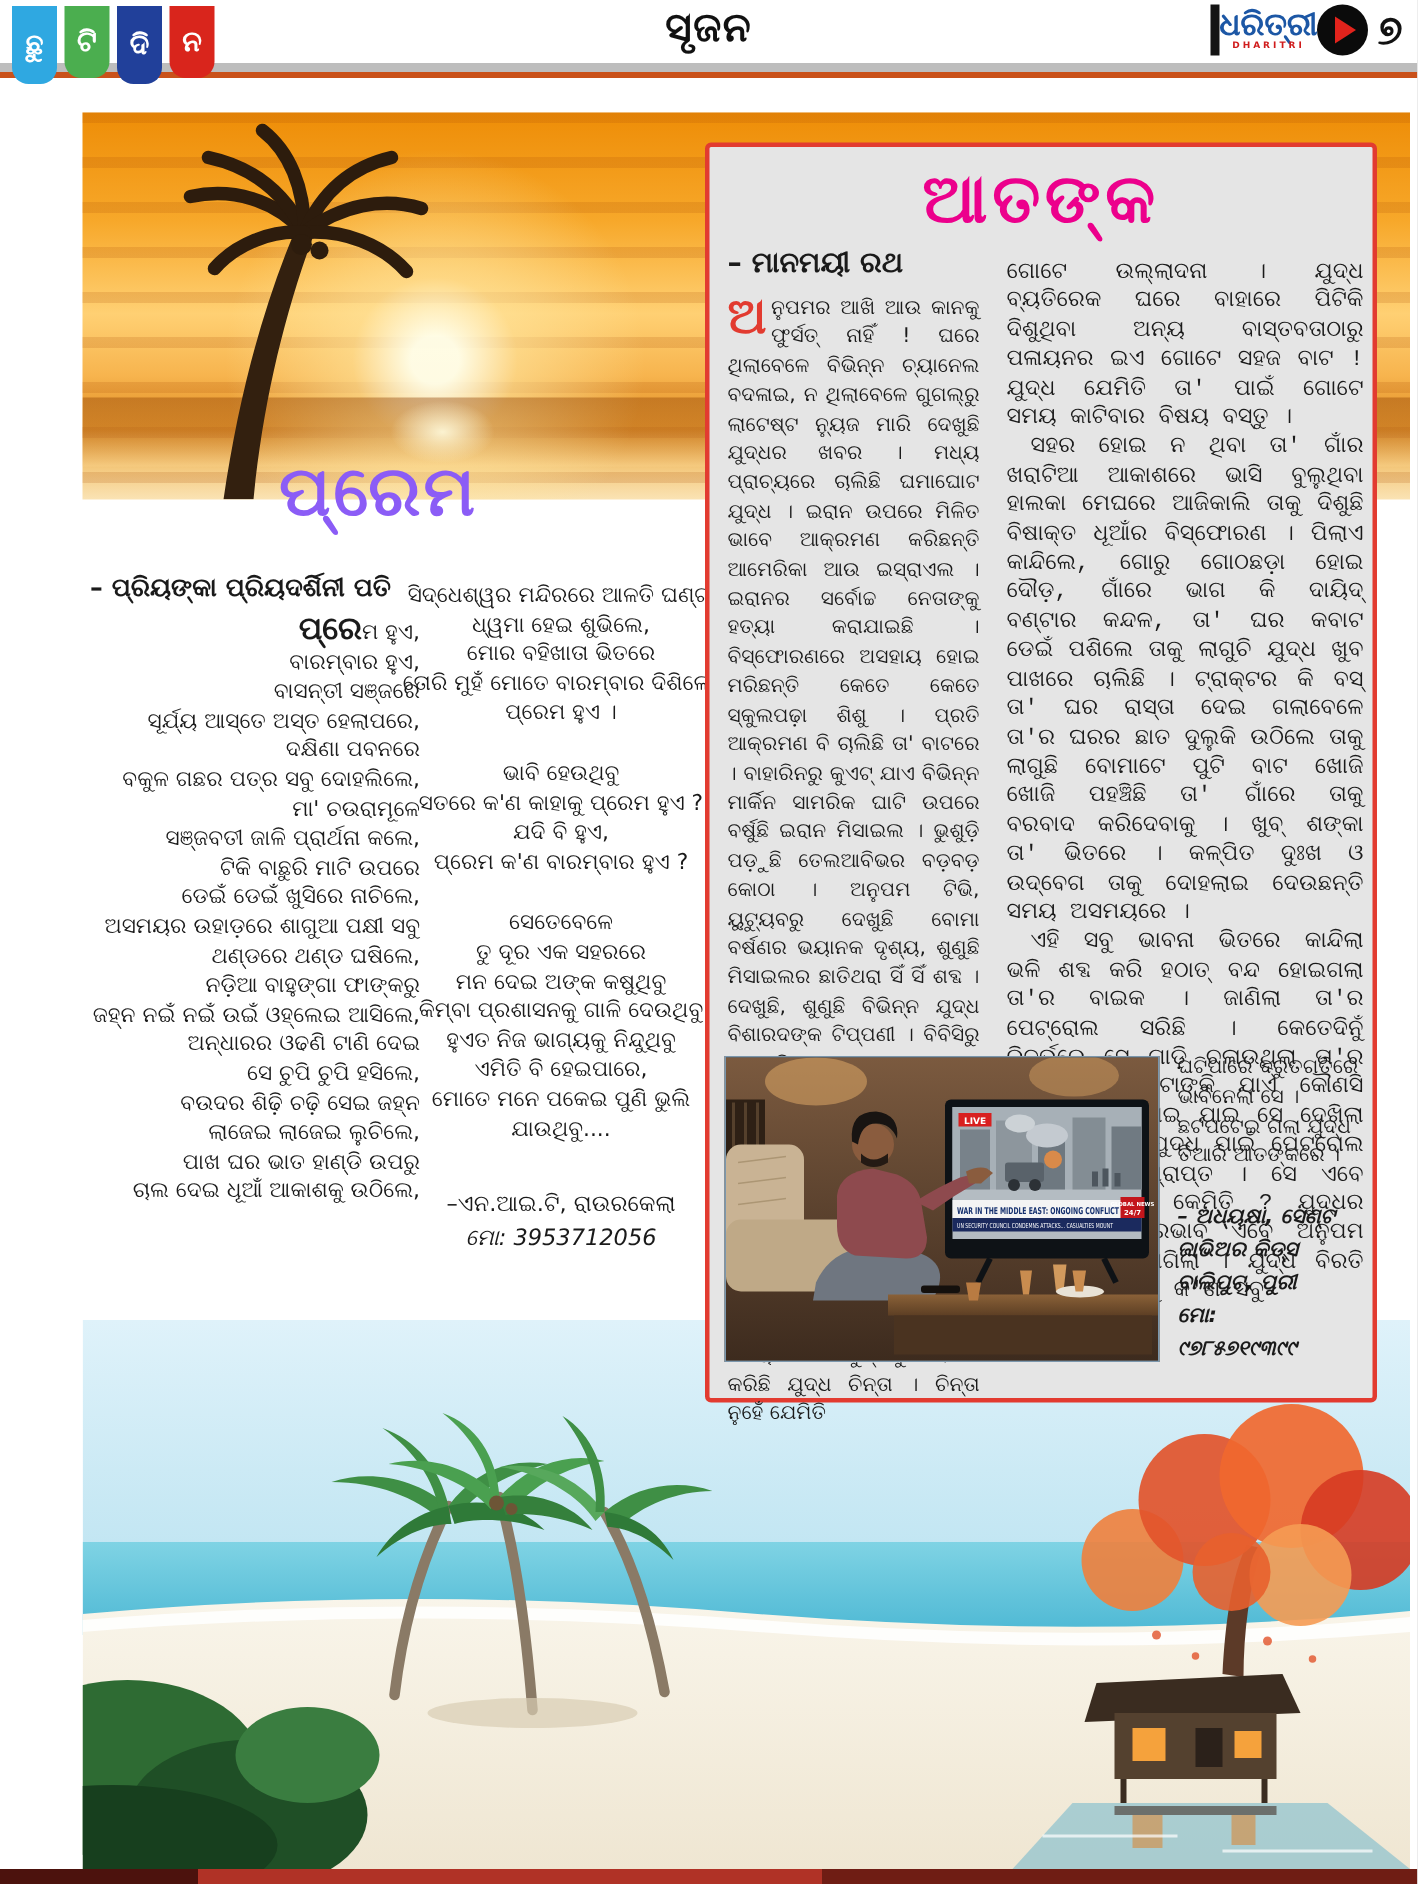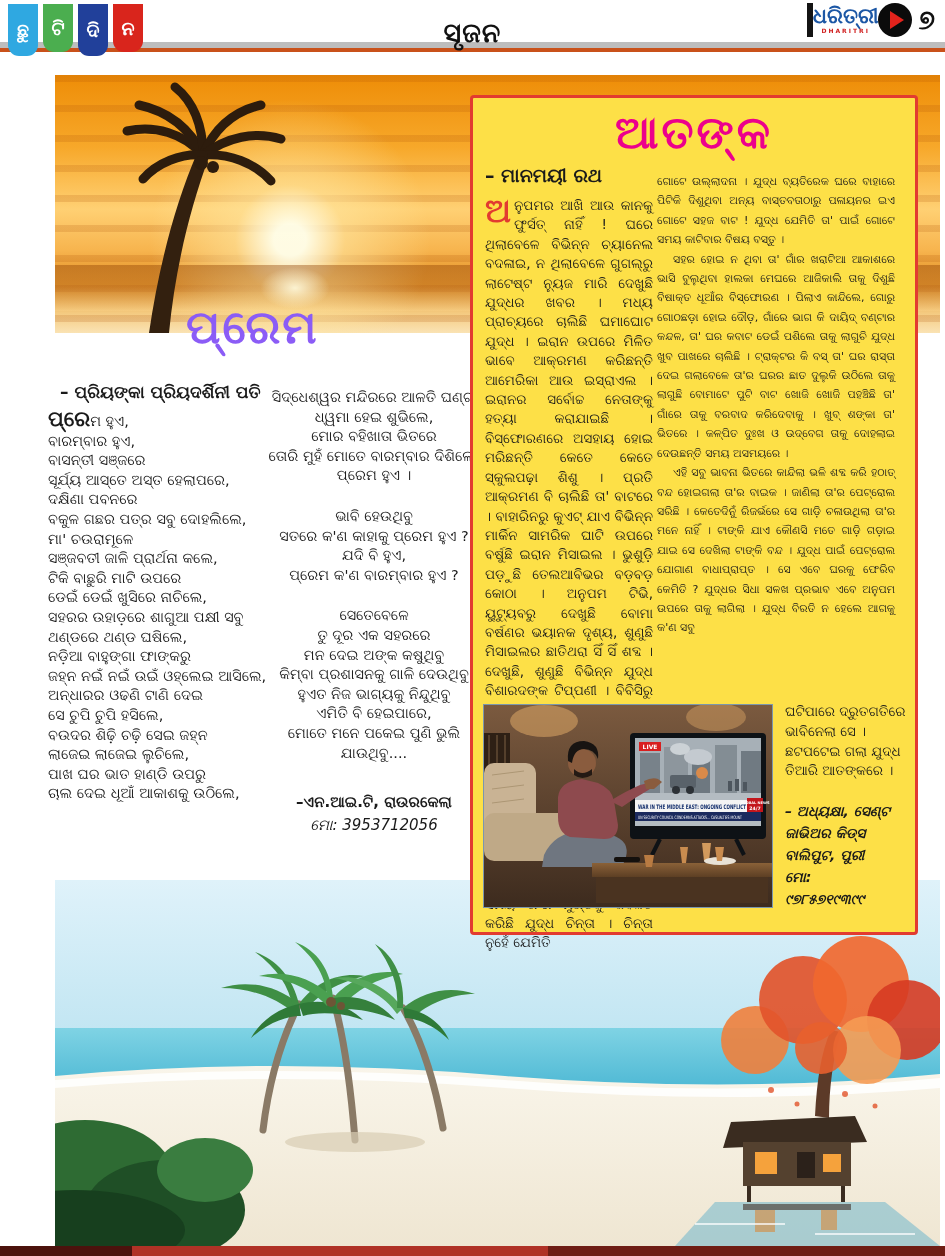--- a/index.html
+++ b/index.html
@@ -10,21 +10,21 @@
   .mast{position:absolute;top:0;left:0;width:945px;height:42px;background:#fff;z-index:8;}
   .rule-gray{position:absolute;top:40px;left:0;width:945px;height:8px;background:#bdbdbd;z-index:7;}
   .rule-orange{position:absolute;top:48px;left:0;width:945px;height:4px;background:#c9511a;z-index:7;}
   .logo-tabs{position:absolute;top:4px;left:8px;display:flex;gap:5px;z-index:9;}
   .tab{width:30px;border-radius:0 0 11px 11px;color:#fff;font-size:19px;font-weight:bold;
        display:flex;align-items:center;justify-content:center;}
   .tab:nth-child(1){height:52px;background:#2fa8e1;}
   .tab:nth-child(2){height:48px;background:#4bae4f;}
   .tab:nth-child(3){height:52px;background:#21409a;}
   .tab:nth-child(4){height:48px;background:#d9251c;}
-  .section-title{position:absolute;top:17px;left:0;right:0;text-align:center;
+  .section-title{position:absolute;top:3px;left:0;right:0;text-align:center;
        font-size:27px;font-weight:bold;color:#111;z-index:9;letter-spacing:1px;}
   .mast-right{position:absolute;top:3px;right:10px;display:flex;align-items:center;gap:0;z-index:9;}
   .vbar{width:6px;height:34px;background:#141414;}
   .brand{color:#1c57a5;font-weight:bold;font-size:21px;line-height:1;text-align:center;}
   .brand .sub{display:block;color:#d01c1c;font-size:6px;letter-spacing:2px;font-weight:bold;margin-top:1px;}
   .play{width:34px;height:34px;border-radius:50%;background:#0b0b0b;position:relative;}
   .play-tri{position:absolute;left:12px;top:8px;width:0;height:0;
        border-left:14px solid #e3231c;border-top:9px solid transparent;border-bottom:9px solid transparent;}
   .pageno{font-size:27px;font-weight:bold;color:#111;margin-left:6px;}
 
@@ -36,40 +36,40 @@
       linear-gradient(#ee8d07 0%, #f7a82a 28%, #ffd073 52%, #f7b44e 68%, #de8a1f 82%, #f4c97e 92%, #fae3b4 100%);}
   .banner .sea{position:absolute;left:0;bottom:22px;width:100%;height:46px;
       background:linear-gradient(rgba(140,60,0,.40), rgba(255,220,150,.25));}
   .banner .glint{position:absolute;left:205px;bottom:24px;width:70px;height:42px;
       background:radial-gradient(ellipse at center, rgba(255,250,220,.9), rgba(255,250,220,0) 70%);}
 
   
   .poem-title{position:absolute;left:186px;top:300px;font-size:46px;font-weight:bold;
       color:#8b5cf6;z-index:2;letter-spacing:2px;}
   .poem-author{position:absolute;left:60px;top:382px;font-size:17px;font-weight:bold;z-index:2;text-align:right;}
-  .poem-col-a{position:absolute;left:48px;top:410px;width:232px;text-align:left;
+  .poem-col-a{position:absolute;left:48px;top:410px;width:232px;text-align:right;
       font-size:14.5px;line-height:19.6px;z-index:2;}
   .poem-first .drop{font-size:21px;font-weight:bold;}
   .poem-col-b{position:absolute;left:268px;top:388px;width:212px;text-align:center;
       font-size:14.5px;line-height:19.6px;z-index:2;}
   .stanza{margin-bottom:21px;}
-  .poem-sign{margin-top:30px;font-weight:bold;font-size:15px;}
+  .poem-sign{margin-top:30px;font-weight:normal;font-size:15px;}
   .poem-phone{font-style:italic;font-size:15px;margin-top:3px;}
 
   
-  .article{position:absolute;left:470px;top:95px;width:448px;height:840px;background:#fde047;
+  .article{position:absolute;left:470px;top:95px;width:448px;height:840px;background:#e5e5e5;
       border:3px solid #e23b30;border-radius:4px;z-index:4;box-sizing:border-box;padding-left:44px;}
   .article-title{position:absolute;top:8px;left:0;right:0;text-align:center;font-size:45px;
       font-weight:bold;color:#ec008c;letter-spacing:3px;}
   .article-author{position:absolute;left:12px;top:66px;font-size:19px;font-weight:bold;}
   .art-col1{position:absolute;left:12px;top:98px;width:168px;font-size:13.5px;line-height:19.4px;
       text-align:justify;}
   .art-drop{float:left;color:#e23b30;font-size:33px;line-height:30px;font-weight:bold;padding-right:3px;}
-  .art-col2{position:absolute;left:184px;top:74px;width:238px;font-size:11px;line-height:19.4px;
-      text-align:justify;}
+  .art-col2{position:absolute;left:198px;top:74px;width:238px;font-size:15px;line-height:19.4px;
+      text-align:justify;font-family:Liberation Mono, monospace;}
   .art-col2 p{margin:0;}
   .art-col2 p + p{text-indent:16px;}
   .art-col2b{position:absolute;left:312px;top:604px;width:126px;font-size:13.5px;line-height:19.8px;}
   .art-sign{position:absolute;left:312px;top:702px;width:126px;font-size:14px;font-weight:bold;
       font-style:italic;line-height:22px;}
   .photo{position:absolute;left:10px;top:606px;width:290px;height:204px;border:1px solid #7b97ad;
       box-sizing:border-box;background:#4a3425;}
 
   
   .beach{position:absolute;left:55px;top:880px;width:885px;height:366px;z-index:0;overflow:hidden;}
@@ -134,21 +134,21 @@
     <div>
         <div class="poem-line">ବାରମ୍ବାର ହୁଏ,</div>
         <div class="poem-line">ବାସନ୍ତୀ ସଞ୍ଜରେ</div>
         <div class="poem-line">ସୂର୍ଯ୍ୟ ଆସ୍ତେ ଅସ୍ତ ହେଲାପରେ,</div>
         <div class="poem-line">ଦକ୍ଷିଣା ପବନରେ</div>
         <div class="poem-line">ବକୁଳ ଗଛର ପତ୍ର ସବୁ ଦୋହଲିଲେ,</div>
         <div class="poem-line">ମା' ଚଉରାମୂଳେ</div>
         <div class="poem-line">ସଞ୍ଜବତୀ ଜାଳି ପ୍ରାର୍ଥନା କଲେ,</div>
         <div class="poem-line">ଟିକି ବାଛୁରି ମାଟି ଉପରେ</div>
         <div class="poem-line">ଡେଇଁ ଡେଇଁ ଖୁସିରେ ନାଚିଲେ,</div>
-        <div class="poem-line">ସହରର ଉହାଡ଼ରେ ଶାଗୁଆ ପକ୍ଷୀ ସବୁ</div>
+        <div class="poem-line">ଅସମୟର ଉହାଡ଼ରେ ଶାଗୁଆ ପକ୍ଷୀ ସବୁ</div>
         <div class="poem-line">ଥଣ୍ଡରେ ଥଣ୍ଡ ଘଷିଲେ,</div>
         <div class="poem-line">ନଡ଼ିଆ ବାହୁଙ୍ଗା ଫାଙ୍କରୁ</div>
         <div class="poem-line">ଜହ୍ନ ନଇଁ ନଇଁ ଉଇଁ ଓହ୍ଲେଇ ଆସିଲେ,</div>
         <div class="poem-line">ଅନ୍ଧାରର ଓଢଣି ଟାଣି ଦେଇ</div>
         <div class="poem-line">ସେ ଚୁପି ଚୁପି ହସିଲେ,</div>
         <div class="poem-line">ବଉଦର ଶିଢ଼ି ଚଢ଼ି ସେଇ ଜହ୍ନ</div>
         <div class="poem-line">ଲାଜେଇ ଲାଜେଇ ଲୁଚିଲେ,</div>
         <div class="poem-line">ପାଖ ଘର ଭାତ ହାଣ୍ଡି ଉପରୁ</div>
         <div class="poem-line">ଚାଲ ଦେଇ ଧୂଆଁ ଆକାଶକୁ ଉଠିଲେ,</div>
       </div>

